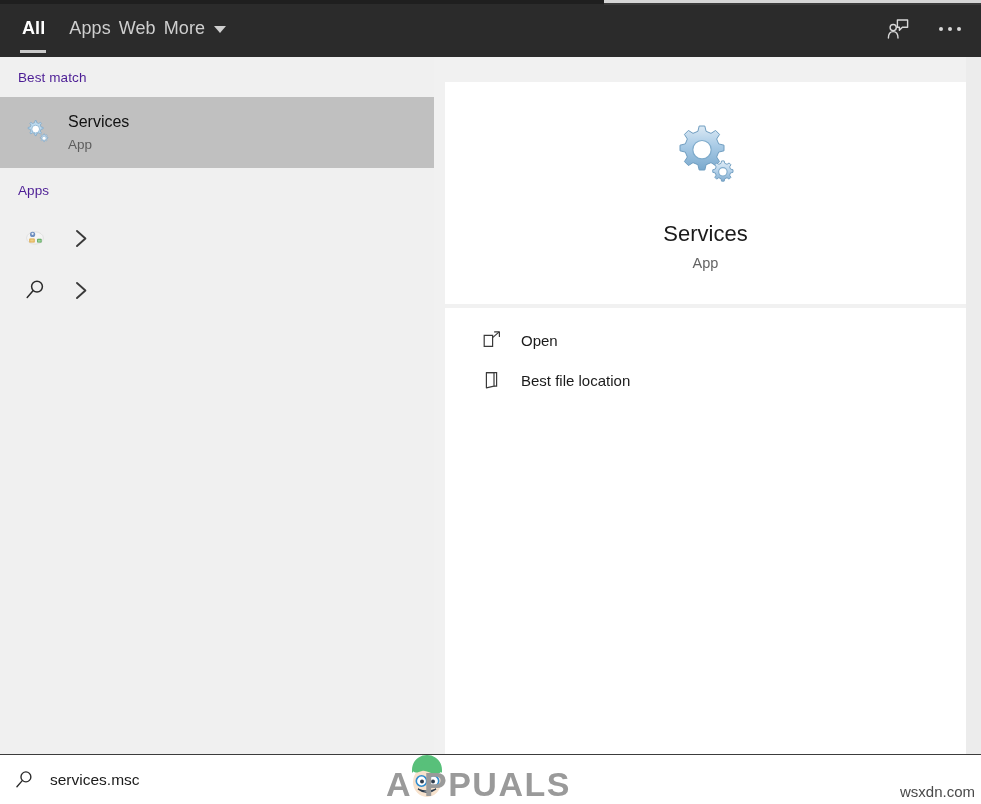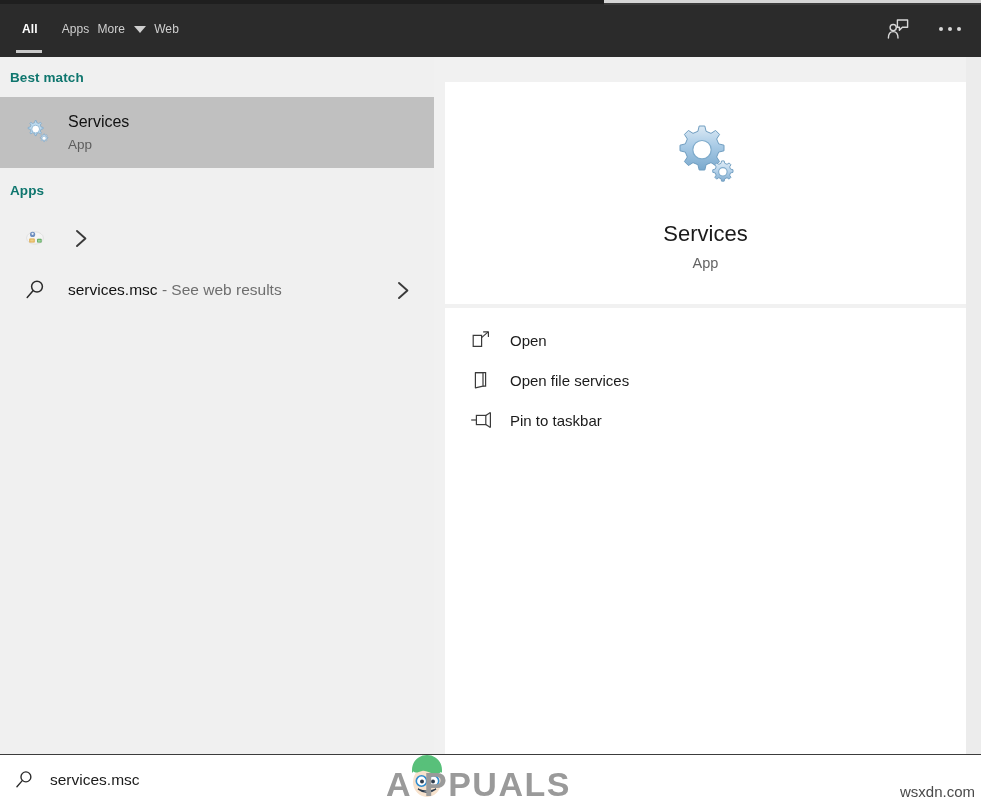--- a/index.html
+++ b/index.html
@@ -62,21 +62,21 @@
     display: flex;
     align-items: flex-start;
   }
   .tab {
     position: relative;
     height: 49px;
     display: flex;
     align-items: center;
     padding: 0 4px;
     color: #cfcfcf;
-    font-size: 12px;
+    font-size: 18px;
     letter-spacing: 0.1px;
     cursor: default;
     box-sizing: border-box;
   }
   .tab.first { padding-left: 22px; padding-right: 20px; }
   .tab.active { color: #ffffff; font-weight: bold; }
   .tab .tab-underline {
     display: none;
   }
   .tab.active .tab-underline {
@@ -128,23 +128,23 @@
   
   .left-panel {
     position: absolute;
     left: 0; top: 57px;
     width: 434px;
     height: 697px;
     background: #f0f0f0;
   }
   .section-head {
     font-size: 13.5px;
-    font-weight: bold;
-    color: #0f766e;
-    padding-left: 10px;
+    font-weight: normal;
+    color: #4c1d95;
+    padding-left: 18px;
     display: flex;
     align-items: center;
     height: 40px;
     letter-spacing: 0.1px;
   }
   .result-row {
     display: flex;
     align-items: center;
     height: 68px;
     padding-left: 18px;
@@ -235,21 +235,21 @@
     width: 521px;
     height: 446px;
     background: #ffffff;
     padding-top: 12px;
     box-sizing: border-box;
   }
   .action-row {
     display: flex;
     align-items: center;
     height: 40px;
-    padding-left: 23px;
+    padding-left: 34px;
     cursor: default;
   }
   .action-row .aicon {
     width: 26px; min-width: 26px;
     height: 26px;
     display: flex;
     align-items: center;
     justify-content: center;
     margin-right: 16px;
   }
@@ -319,26 +319,26 @@
     <div class="tabs">
       <div class="tab first active">
         <span>All</span>
         <span class="tab-underline"></span>
       </div>
       <div class="tab">
         <span>Apps</span>
 
       </div>
       <div class="tab">
+        <span>Web</span>
+
+      </div>
+      <div class="tab">
         <span>More</span>
         <span class="chev"></span>
-      </div>
-      <div class="tab">
-        <span>Web</span>
-
       </div>
     </div>
 
     <div class="header-icons">
       <div class="hicon">
         <svg width="24" height="24" viewBox="0 0 24 24">
           <circle cx="7.2" cy="10.6" r="3.1" fill="none" stroke="#d8d8d8" stroke-width="1.4"></circle>
           <path d="M2.4 21 C2.4 16.6 4.6 14.6 7.2 14.6 C9.8 14.6 12 16.6 12 21" fill="none" stroke="#d8d8d8" stroke-width="1.4" stroke-linecap="round"></path>
           <path d="M11.4 3 H21.6 V10.2 H16.4 L13.4 13.2 V10.2 H11.4 Z" fill="none" stroke="#d8d8d8" stroke-width="1.4" stroke-linejoin="round"></path>
         </svg>
@@ -397,23 +397,20 @@
       </span>
     </div>
 
 
     <div class="result-row row-compact">
       <span class="ricon">
         <svg width="24" height="24" viewBox="0 0 24 24">
           <circle cx="13" cy="8.6" r="5.4" fill="none" stroke="#2b2b2b" stroke-width="1.5"></circle>
           <line x1="9" y1="12.7" x2="3.2" y2="19.4" stroke="#2b2b2b" stroke-width="1.5" stroke-linecap="round"></line>
         </svg>
-      </span>
-      <span class="rtext">
-        <span class="rtitle"><span>services.msc</span><span class="muted-part"> - See web results</span></span>
       </span>
       <span class="chev-right">
         <svg width="13" height="19" viewBox="0 0 13 19">
           <polyline points="2,2 10.4,9.5 2,17" fill="none" stroke="#3a3a3a" stroke-width="1.9" stroke-linecap="round" stroke-linejoin="round"></polyline>
         </svg>
       </span>
     </div>
   </div>
 
   <div class="right-panel">
@@ -462,36 +459,24 @@
 
 
       <div class="action-row">
         <span class="aicon">
           <svg width="20" height="20" viewBox="0 0 20 20">
             <path d="M4.4 2.6 h7.6 v13.6 l-7.6 1.6 z" fill="none" stroke="#3a3a3a" stroke-width="1.2" stroke-linejoin="round"></path>
             <line x1="4.4" y1="2.6" x2="12" y2="2.6" stroke="#3a3a3a" stroke-width="1.2"></line>
             <path d="M12 2.6 h2.6 v13.6 h-2.6" fill="none" stroke="#3a3a3a" stroke-width="1.2"></path>
           </svg>
         </span>
-        <span class="action-label">Open file services</span>
-      </div>
-
-
-      <div class="action-row">
-        <span class="aicon">
-          <svg width="22" height="20" viewBox="0 0 22 20">
-            <line x1="1.2" y1="10" x2="6.4" y2="10" stroke="#3a3a3a" stroke-width="1.2"></line>
-            <rect x="6.4" y="5.4" width="9.4" height="9.2" fill="none" stroke="#3a3a3a" stroke-width="1.2"></rect>
-            <line x1="15.8" y1="5.4" x2="20.4" y2="2.6" stroke="#3a3a3a" stroke-width="1.2"></line>
-            <line x1="15.8" y1="14.6" x2="20.4" y2="17.4" stroke="#3a3a3a" stroke-width="1.2"></line>
-            <line x1="20.4" y1="2.6" x2="20.4" y2="17.4" stroke="#3a3a3a" stroke-width="1.2"></line>
-          </svg>
-        </span>
-        <span class="action-label">Pin to taskbar</span>
-      </div>
+        <span class="action-label">Best file location</span>
+      </div>
+
+
 
     </div>
 
     <div class="right-rail"></div>
   </div>
 
   <div class="searchbar">
     <span class="sicon">
       <svg width="22" height="22" viewBox="0 0 24 24">
         <circle cx="13" cy="8.6" r="5.4" fill="none" stroke="#2b2b2b" stroke-width="1.5"></circle>

